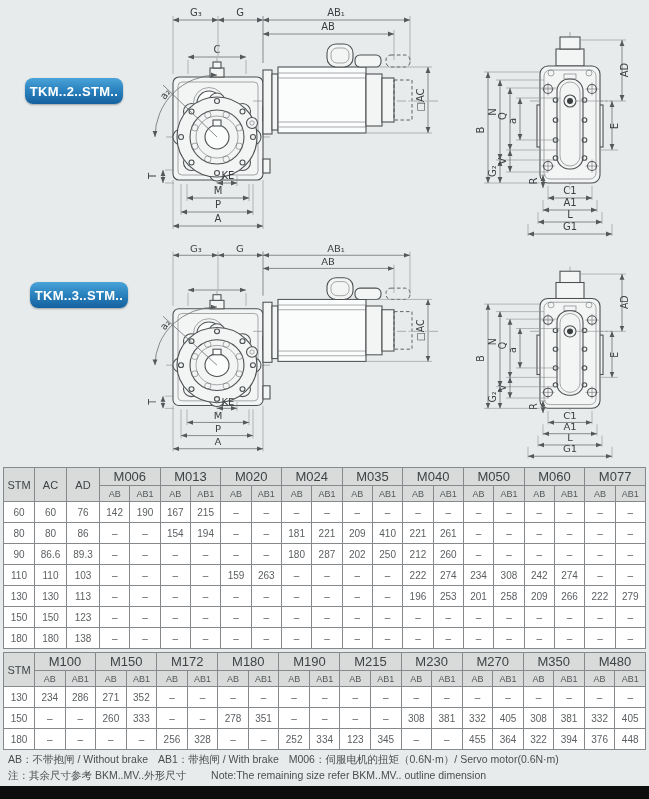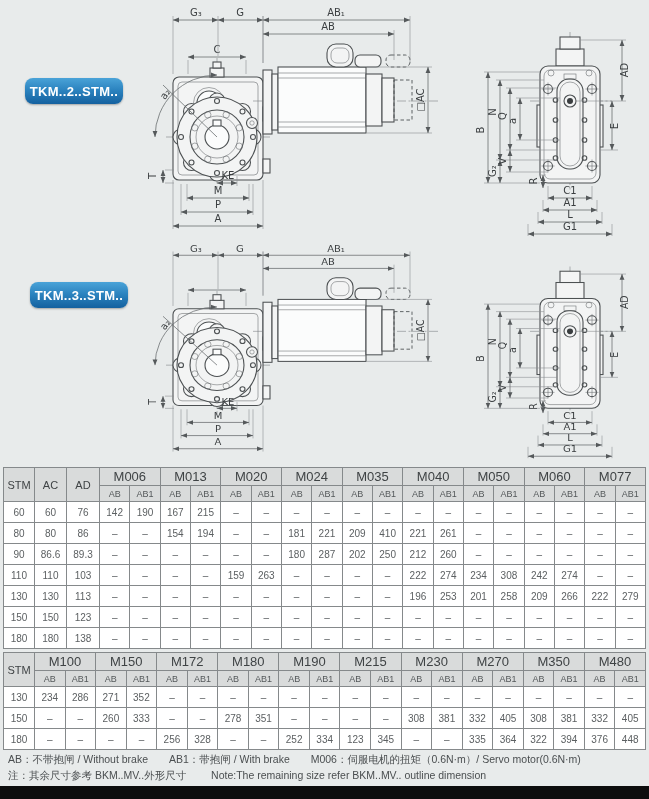--- a/index.html
+++ b/index.html
@@ -24,21 +24,21 @@
   table.tbl th,table.tbl td{border:1px solid #85898b;text-align:center;vertical-align:middle;
         padding:0;overflow:hidden;white-space:nowrap;}
   table.tbl thead th{background:#d9dbdb;color:#3f4345;font-weight:normal;}
   table.tbl th.group{font-size:13px;height:17px;}
   table.tbl th.sub{font-size:9px;height:15px;color:#54585a;}
   table.tbl th.corner{font-size:11px;}
   table.tbl tbody td{height:20px;font-size:10px;color:#5c6062;}
   .notes{position:absolute;left:8px;top:751px;width:635px;color:#4a4e50;font-size:10.5px;line-height:16px;}
   .notes .nline{white-space:nowrap;}
   .notes span{display:inline-block;}
-  .gap1{margin-left:18px;} .gap2{margin-left:22px;}
+  .gap1{margin-left:7px;} .gap2{margin-left:22px;}
   .blackbar{position:absolute;left:0;top:786px;width:649px;height:13px;background:#0d0d0d;}
 </style>
 </head>
 <body>
 
 <div class="page">
 
   <svg class="drawing-svg" style="top:8px" width="649" height="230" viewBox="0 0 649 230">
     <defs>
       <marker id="d1a" markerWidth="8" markerHeight="8" viewBox="0 0 10 10" refX="9.5" refY="5" orient="auto-start-reverse">
@@ -816,21 +816,21 @@
             <td>256</td>
             <td>328</td>
             <td>–</td>
             <td>–</td>
             <td>252</td>
             <td>334</td>
             <td>123</td>
             <td>345</td>
             <td>–</td>
             <td>–</td>
-            <td>335</td>
+            <td>455</td>
             <td>364</td>
             <td>322</td>
             <td>394</td>
             <td>376</td>
             <td>448</td>
           </tr>
         </tbody>
       </table>
   </div>
 

